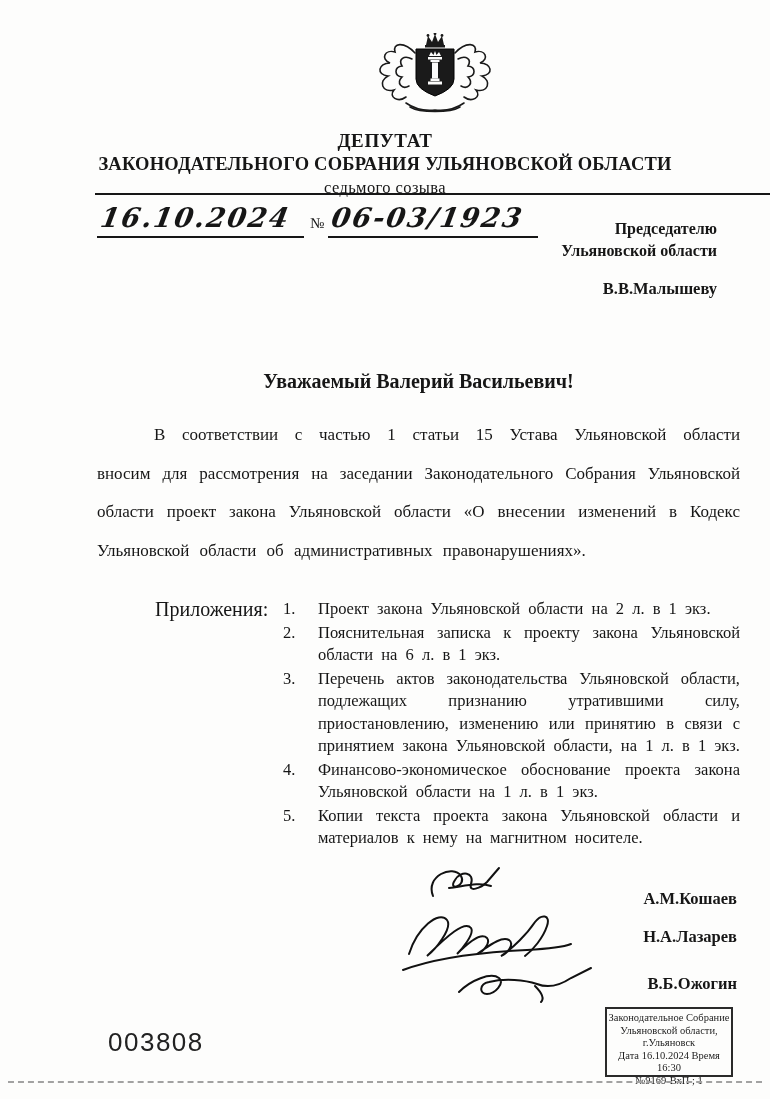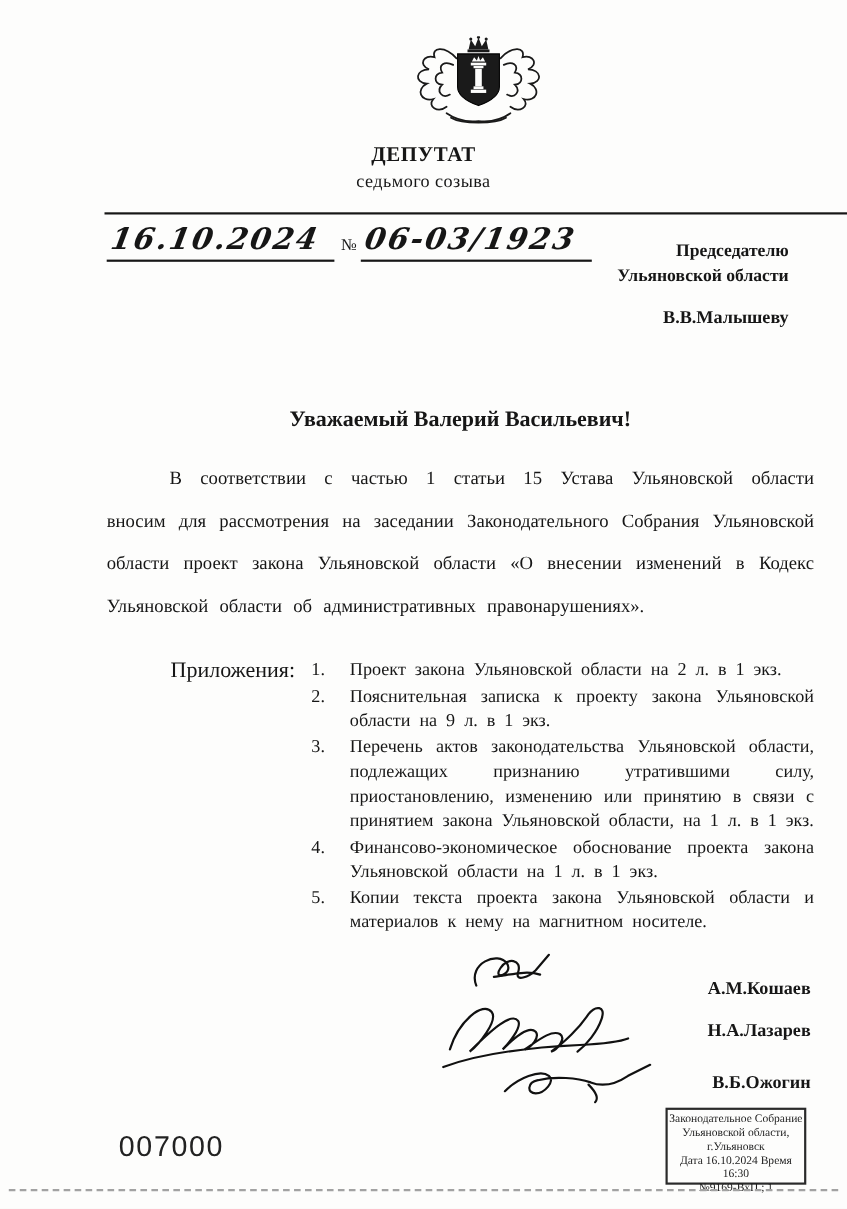--- a/index.html
+++ b/index.html
@@ -99,20 +99,21 @@
       <rect x="60" y="24" width="14" height="2.5"></rect>
       <rect x="62.5" y="27" width="9" height="2"></rect>
       <rect x="64" y="29.5" width="6" height="16"></rect>
       <rect x="62.5" y="45.5" width="9" height="2.5"></rect>
       <rect x="60" y="48.5" width="14" height="3"></rect>
     </g>
   </svg>
 
   <div class="hdr">
     <div class="hdr-line1">ДЕПУТАТ</div>
+    <div class="hdr-line2">ЗАКОНОДАТЕЛЬНОГО СОБРАНИЯ УЛЬЯНОВСКОЙ ОБЛАСТИ</div>
     <div class="hdr-sub">седьмого созыва</div>
   </div>
 
   <div class="rule"></div>
 
   <div class="ref">
     <span class="hw-field"><span class="hw-text">16.10.2024</span></span><span class="num-sign">№</span><span class="hw-field"><span class="hw-text">06-03/1923</span></span>
   </div>
 
   <div class="recipient">
@@ -126,21 +127,21 @@
   <div class="body-par">В соответствии с частью 1 статьи 15 Устава Ульяновской области вносим для рассмотрения на заседании Законодательного Собрания Ульяновской области проект закона Ульяновской области «О внесении изменений в Кодекс Ульяновской области об административных правонарушениях».</div>
 
   <div class="attach-label">Приложения:</div>
   <div class="attach-list">
     <div class="attach-item">
       <div class="attach-num">1.</div>
       <div class="attach-text">Проект закона Ульяновской области на 2 л. в 1 экз.</div>
     </div>
     <div class="attach-item">
       <div class="attach-num">2.</div>
-      <div class="attach-text">Пояснительная записка к проекту закона Ульяновской области на 9 л. в 1 экз.</div>
+      <div class="attach-text">Пояснительная записка к проекту закона Ульяновской области на 6 л. в 1 экз.</div>
     </div>
     <div class="attach-item">
       <div class="attach-num">3.</div>
       <div class="attach-text">Перечень актов законодательства Ульяновской области, подлежащих признанию утратившими силу, приостановлению, изменению или принятию в связи с принятием закона Ульяновской области, на 1 л. в 1 экз.</div>
     </div>
     <div class="attach-item">
       <div class="attach-num">4.</div>
       <div class="attach-text">Финансово-экономическое обоснование проекта закона Ульяновской области на 1 л. в 1 экз.</div>
     </div>
     <div class="attach-item">
@@ -168,17 +169,17 @@
   <div class="signatory s3">В.Б.Ожогин</div>
 
   <div class="stamp">
     <div>Законодательное Собрание</div>
     <div>Ульяновской области,</div>
     <div>г.Ульяновск</div>
     <div>Дата 16.10.2024 Время 16:30</div>
     <div>№9169-ВхП ; 1</div>
   </div>
 
-  <div class="reg-number">007000</div>
+  <div class="reg-number">003808</div>
 
   <div class="bottom-dashes"></div>
 
 </div>
 
 </body></html>

